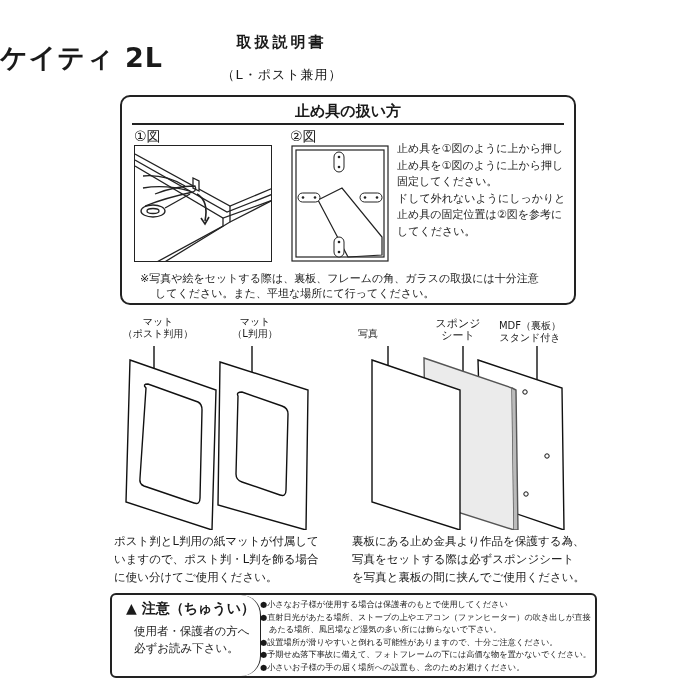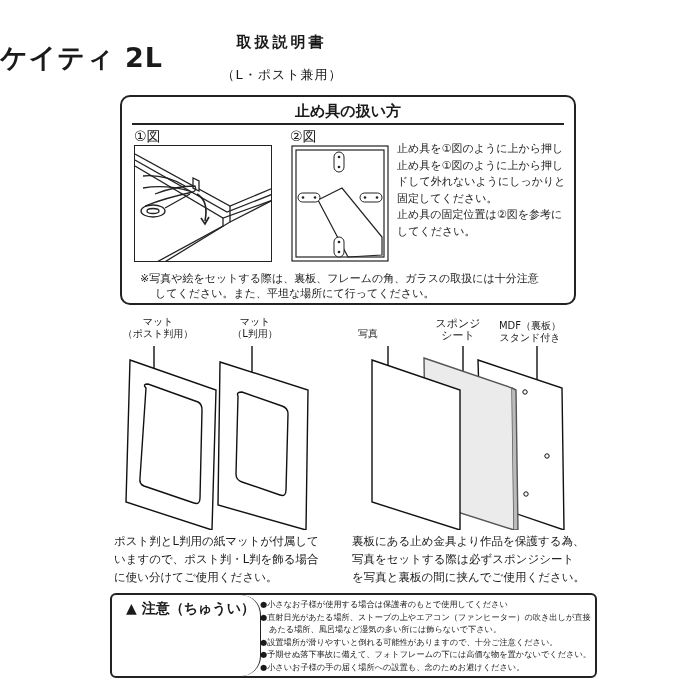--- a/index.html
+++ b/index.html
@@ -86,22 +86,22 @@
           <circle cx="25" cy="52.5" r="1.3"></circle>
         <circle cx="75" cy="52.5" r="1.3"></circle>
           <circle cx="87" cy="52.5" r="1.3"></circle>
       </g>
     </svg>
   </div>
 
   <div class="abs instr">
     <div>止め具を①図のように上から押し</div>
     <div>止め具を①図のように上から押し</div>
+    <div>固定してください。</div>
     <div>ドして外れないようにしっかりと</div>
-    <div>固定してください。</div>
     <div>止め具の固定位置は②図を参考に</div>
     <div>してください。</div>
   </div>
 
   <div class="abs note">
     <div>※写真や絵をセットする際は、裏板、フレームの角、ガラスの取扱には十分注意</div>
     <div class="indent">してください。また、平坦な場所にて行ってください。</div>
   </div>
 </div>
 
@@ -166,20 +166,24 @@
   <div>写真をセットする際は必ずスポンジシート</div>
   <div>を写真と裏板の間に挟んでご使用ください。</div>
 </div>
 
 <div class="abs caution">
   <div class="abs caution-left">
     <div class="abs caution-title">
       <span>▲</span>
       <span>注意（ちゅうい）</span>
     </div>
+    <div class="abs caution-sub">
+      <div>使用者・保護者の方へ</div>
+      <div>必ずお読み下さい。</div>
+    </div>
   </div>
   <div class="abs caution-list">
     <div>●小さなお子様が使用する場合は保護者のもとで使用してください</div>
     <div>●直射日光があたる場所、ストーブの上やエアコン（ファンヒーター）の吹き出しが直接</div>
     <div class="ind">あたる場所、風呂場など湿気の多い所には飾らないで下さい。</div>
     <div>●設置場所が滑りやすいと倒れる可能性がありますので、十分ご注意ください。</div>
     <div>●予期せぬ落下事故に備えて、フォトフレームの下には高価な物を置かないでください。</div>
     <div>●小さいお子様の手の届く場所への設置も、念のためお避けください。</div>
   </div>
 </div>

